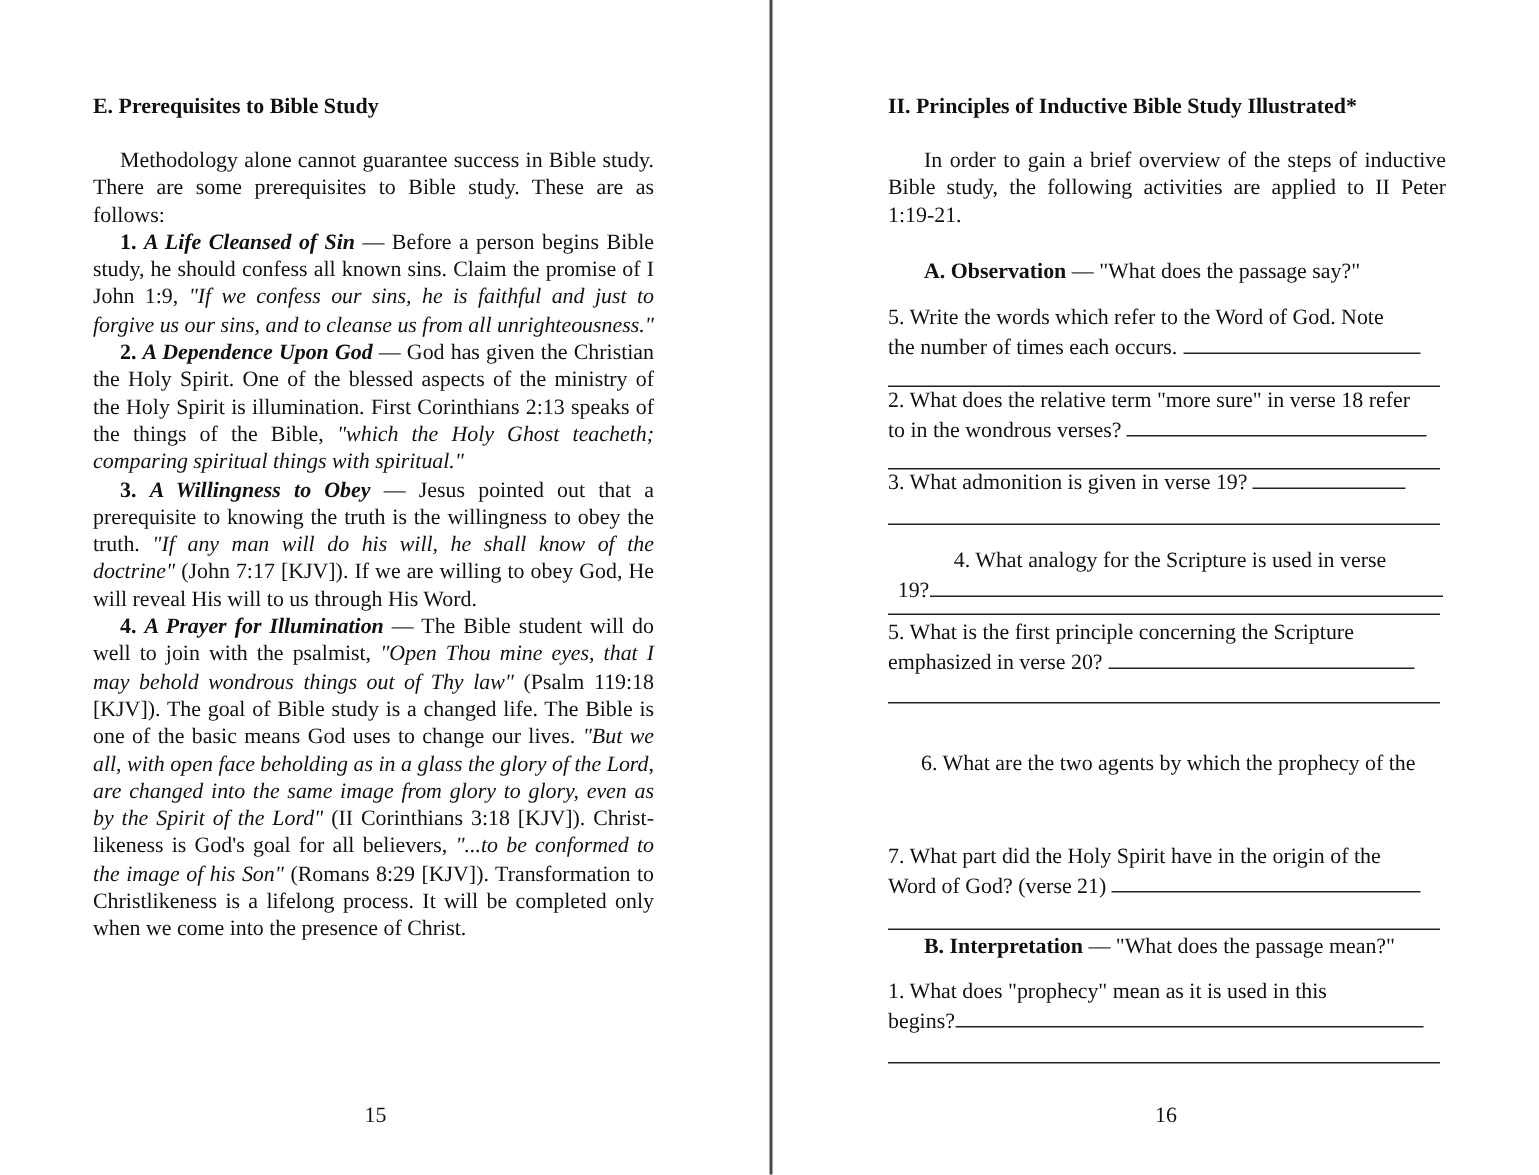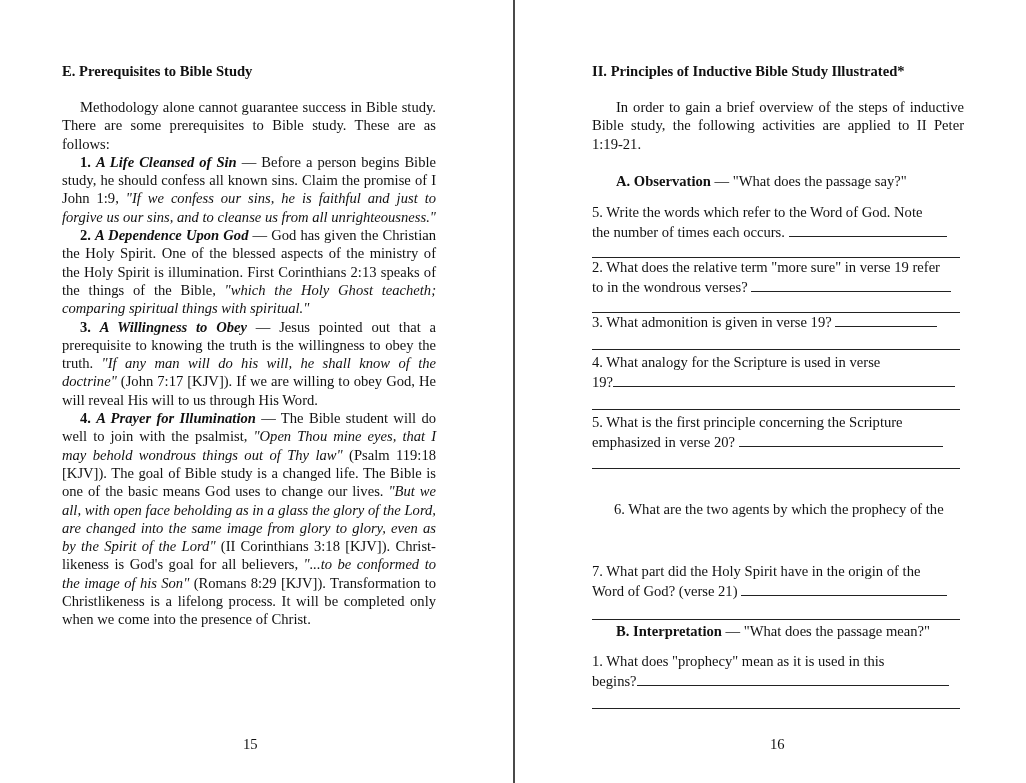--- a/index.html
+++ b/index.html
@@ -148,31 +148,31 @@
 
   <div class="section-head" style="top:172px;"><b>A.  Observation</b><span> — "What does the passage say?"</span></div>
 
   <div class="q" style="top:203px;">
     <div>5. Write the words which refer to the Word of God. Note</div>
     <div><span>the number of times each occurs.</span> <span class="blank" style="width:158px;"></span></div>
   </div>
   <div class="rule" style="top:257px; width:368px;"></div>
 
   <div class="q" style="top:258px;">
-    <div>2. What does the relative term "more sure" in verse 19 refer</div>
+    <div>2. What does the relative term "more sure" in verse 18 refer</div>
     <div><span>to in the wondrous verses?</span> <span class="blank" style="width:200px;"></span></div>
   </div>
   <div class="rule" style="top:312px; width:368px;"></div>
 
   <div class="q" style="top:313px;">
     <div><span>3. What admonition is given in verse 19?</span> <span class="blank" style="width:102px;"></span></div>
   </div>
   <div class="rule" style="top:349px; width:368px;"></div>
 
-  <div class="q" style="top:353px;">
+  <div class="q" style="top:365px;text-align:center;">
     <div>4. What analogy for the Scripture is used in verse</div>
     <div><span>19?</span><span class="blank" style="width:342px;"></span></div>
   </div>
   <div class="rule" style="top:409px; width:368px;"></div>
 
   <div class="q" style="top:413px;">
     <div>5. What is the first principle concerning the Scripture</div>
     <div><span>emphasized in verse 20?</span> <span class="blank" style="width:204px;"></span></div>
   </div>
   <div class="rule" style="top:468px; width:368px;"></div>

